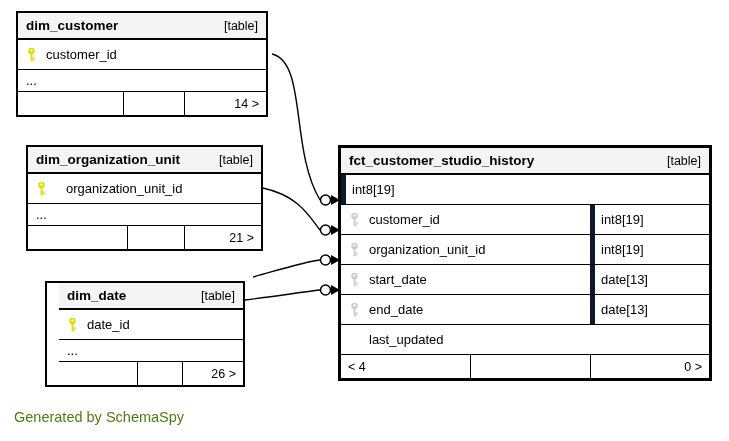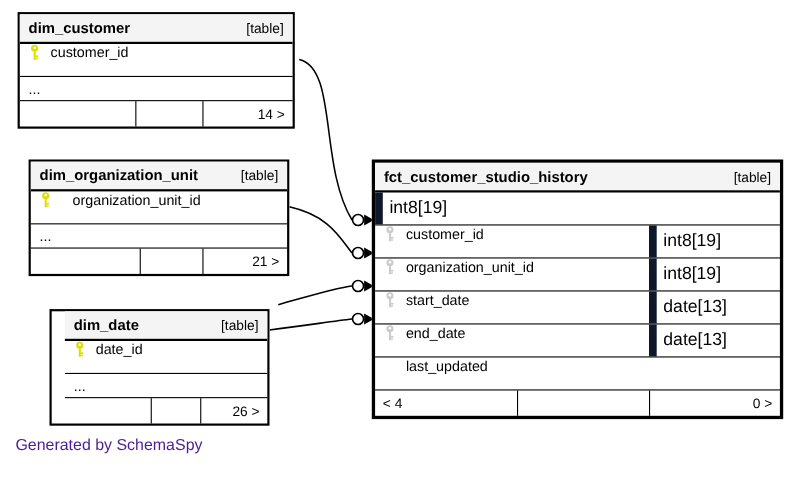--- a/index.html
+++ b/index.html
@@ -16,44 +16,44 @@
   .hdr{
     display:flex;justify-content:space-between;align-items:center;
     background:var(--header-bg,#f4f4f4);border-bottom:2px solid #000;
     padding:0 8px;height:25px;
   }
   .tname{font-weight:bold;font-size:13.5px;white-space:nowrap;}
   .badge{font-size:12.5px;white-space:nowrap;}
   .row{
     display:flex;align-items:center;height:30px;border-bottom:1px solid #000;box-sizing:border-box;
   }
-  .name-cell{flex:1;display:flex;gap:10px;padding:0 9px;height:100%;min-width:0;}
+  .name-cell{flex:1;display:flex;align-items:center;gap:10px;padding:0 9px;height:100%;min-width:0;}
   .type-cell{
-    width:119px;border-left:7px solid #0f172a;display:flex;align-items:center;
-    padding:0 6px;height:100%;font-size:16px;box-sizing:border-box;white-space:nowrap;
+    width:119px;border-left:5px solid #0f172a;display:flex;align-items:center;
+    padding:0 6px;height:100%;font-size:13px;box-sizing:border-box;white-space:nowrap;
   }
   .cname{font-size:13px;white-space:nowrap;}
   .key{display:inline-flex;flex:0 0 auto;}
   .key svg{display:block;width:9px;height:15px;}
   .key.pk{color:var(--pk-key,#dddd00);}
   .key.fk{color:var(--fk-key,#cccccc);}
   .key.spacer{visibility:hidden;}
   .dots{height:22px;display:flex;align-items:center;padding:0 8px;font-size:13px;border-bottom:1px solid #000;box-sizing:border-box;}
   .foot{display:flex;height:23px;font-size:12.5px;}
   .tbl.fct .foot{height:23px;}
   .fc{display:flex;align-items:center;box-sizing:border-box;padding:0 7px;overflow:hidden;}
   .fc + .fc{border-left:1px solid #000;}
   .fc.right{justify-content:flex-end;}
   .dim .fc1{width:42.5%;}
   .dim .fc2{width:24.5%;}
   .dim .fc3{width:33%;}
   .fct .fc1{width:129px;}
   .fct .fc2{width:120px;}
   .fct .fc3{width:119px;}
-  .credit{position:absolute;left:14px;top:397px;font-size:14.5px;color:#4c1d95;z-index:2;}
+  .credit{position:absolute;left:14px;top:409px;font-size:14.5px;color:#4d7c0f;z-index:2;}
 </style>
 </head>
 <body>
 
 <div class="canvas">
 
   <svg class="wires" width="729" height="441">
     <g>
       <path d="M 272,54 C 307,62 290,150 320,200" fill="none" stroke="#000" stroke-width="1.4"></path>
       <circle cx="325.5" cy="200" r="5" fill="#fff" stroke="#000" stroke-width="1.5"></circle>

